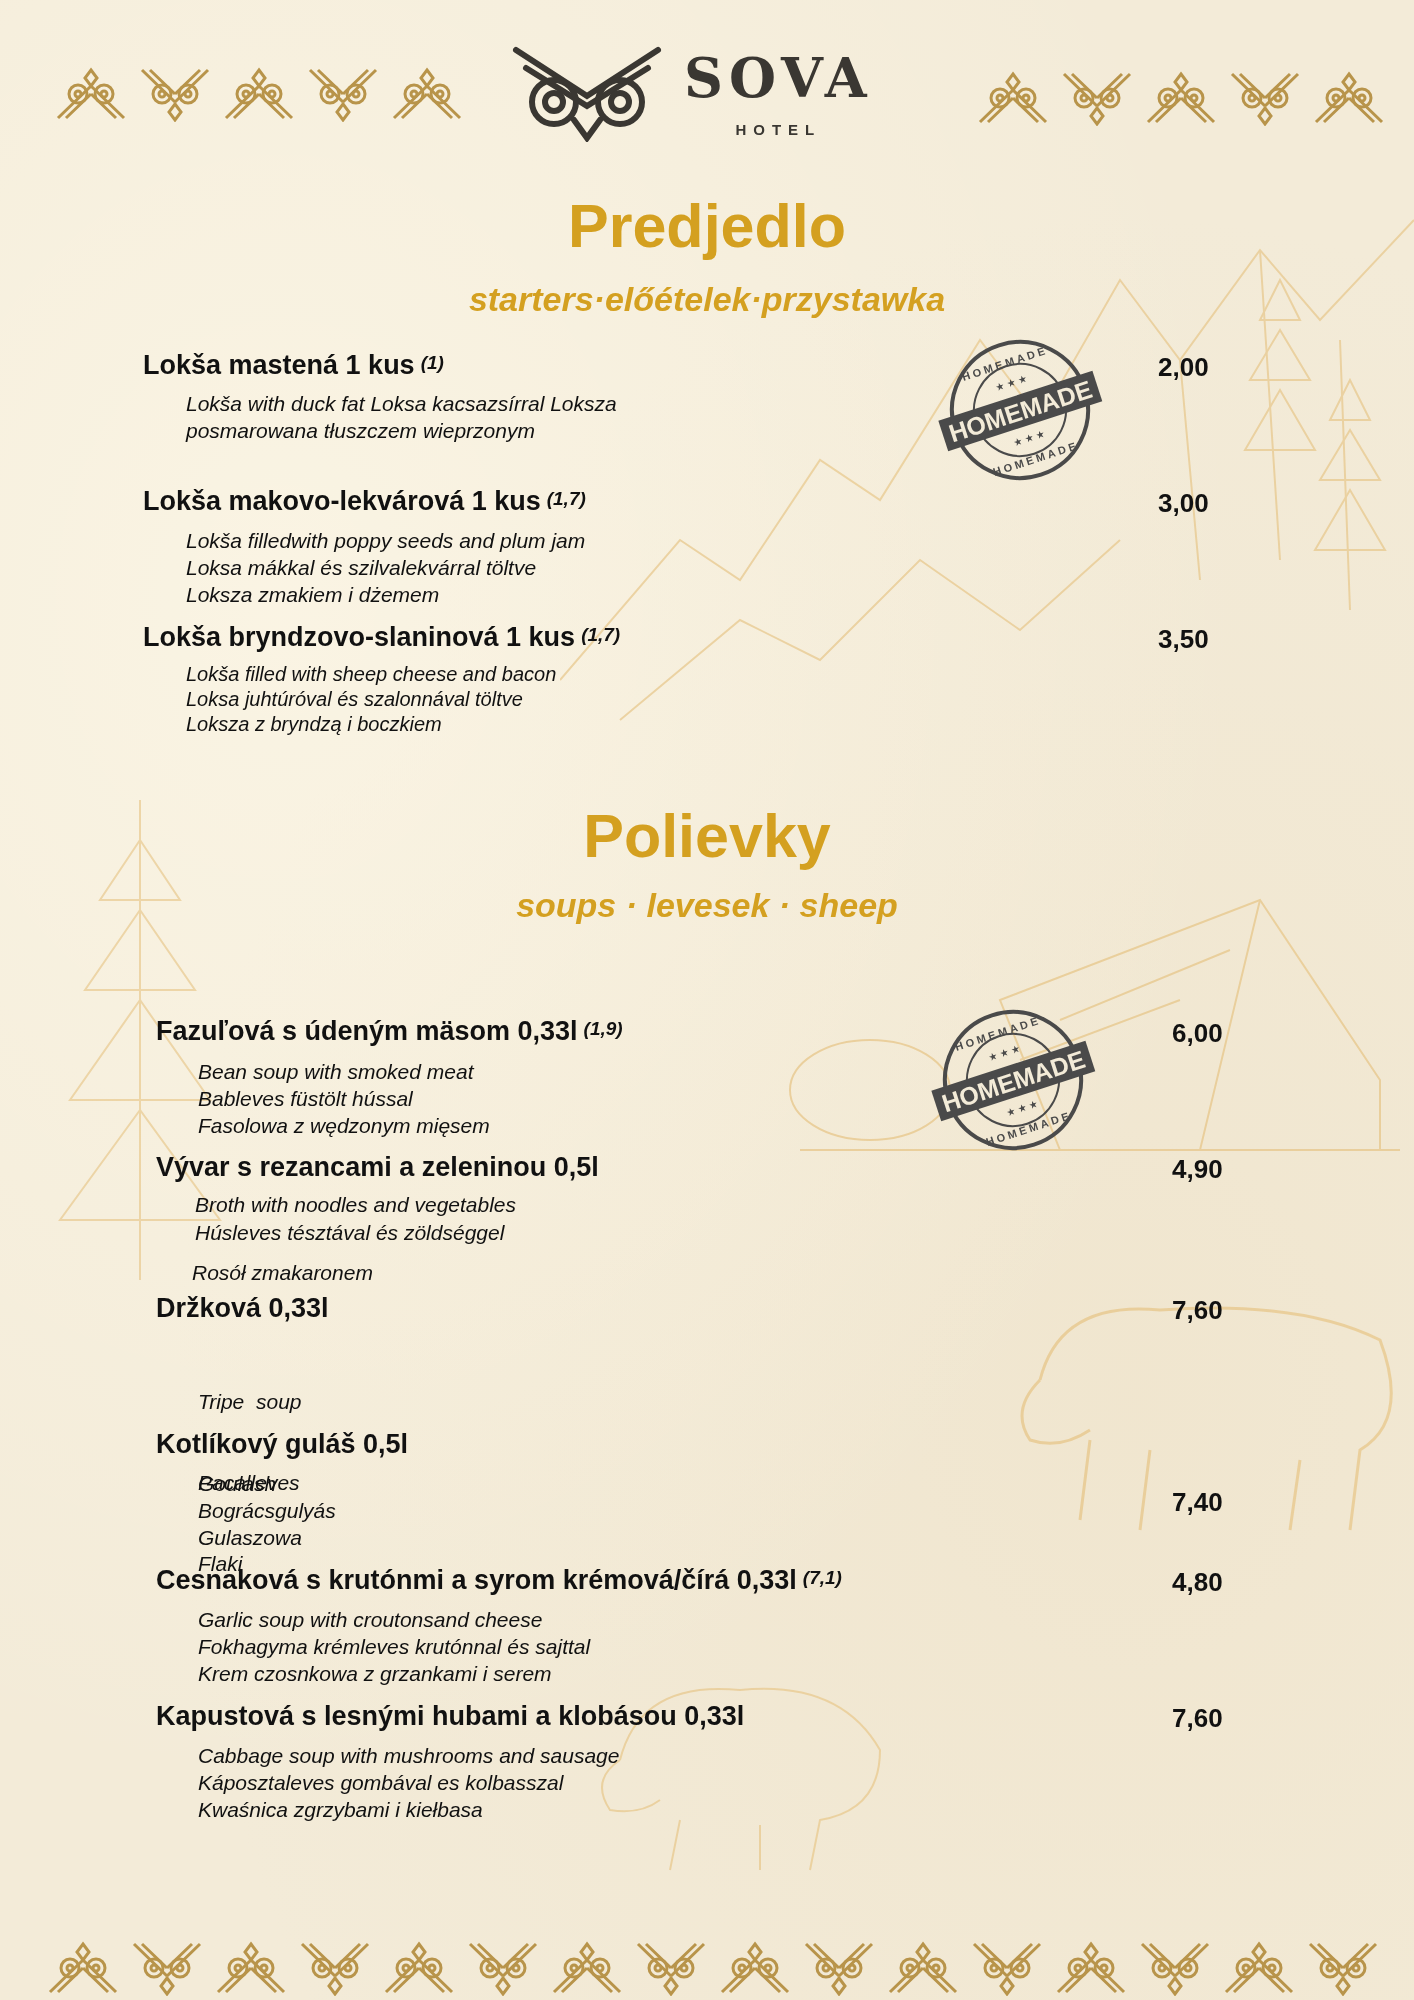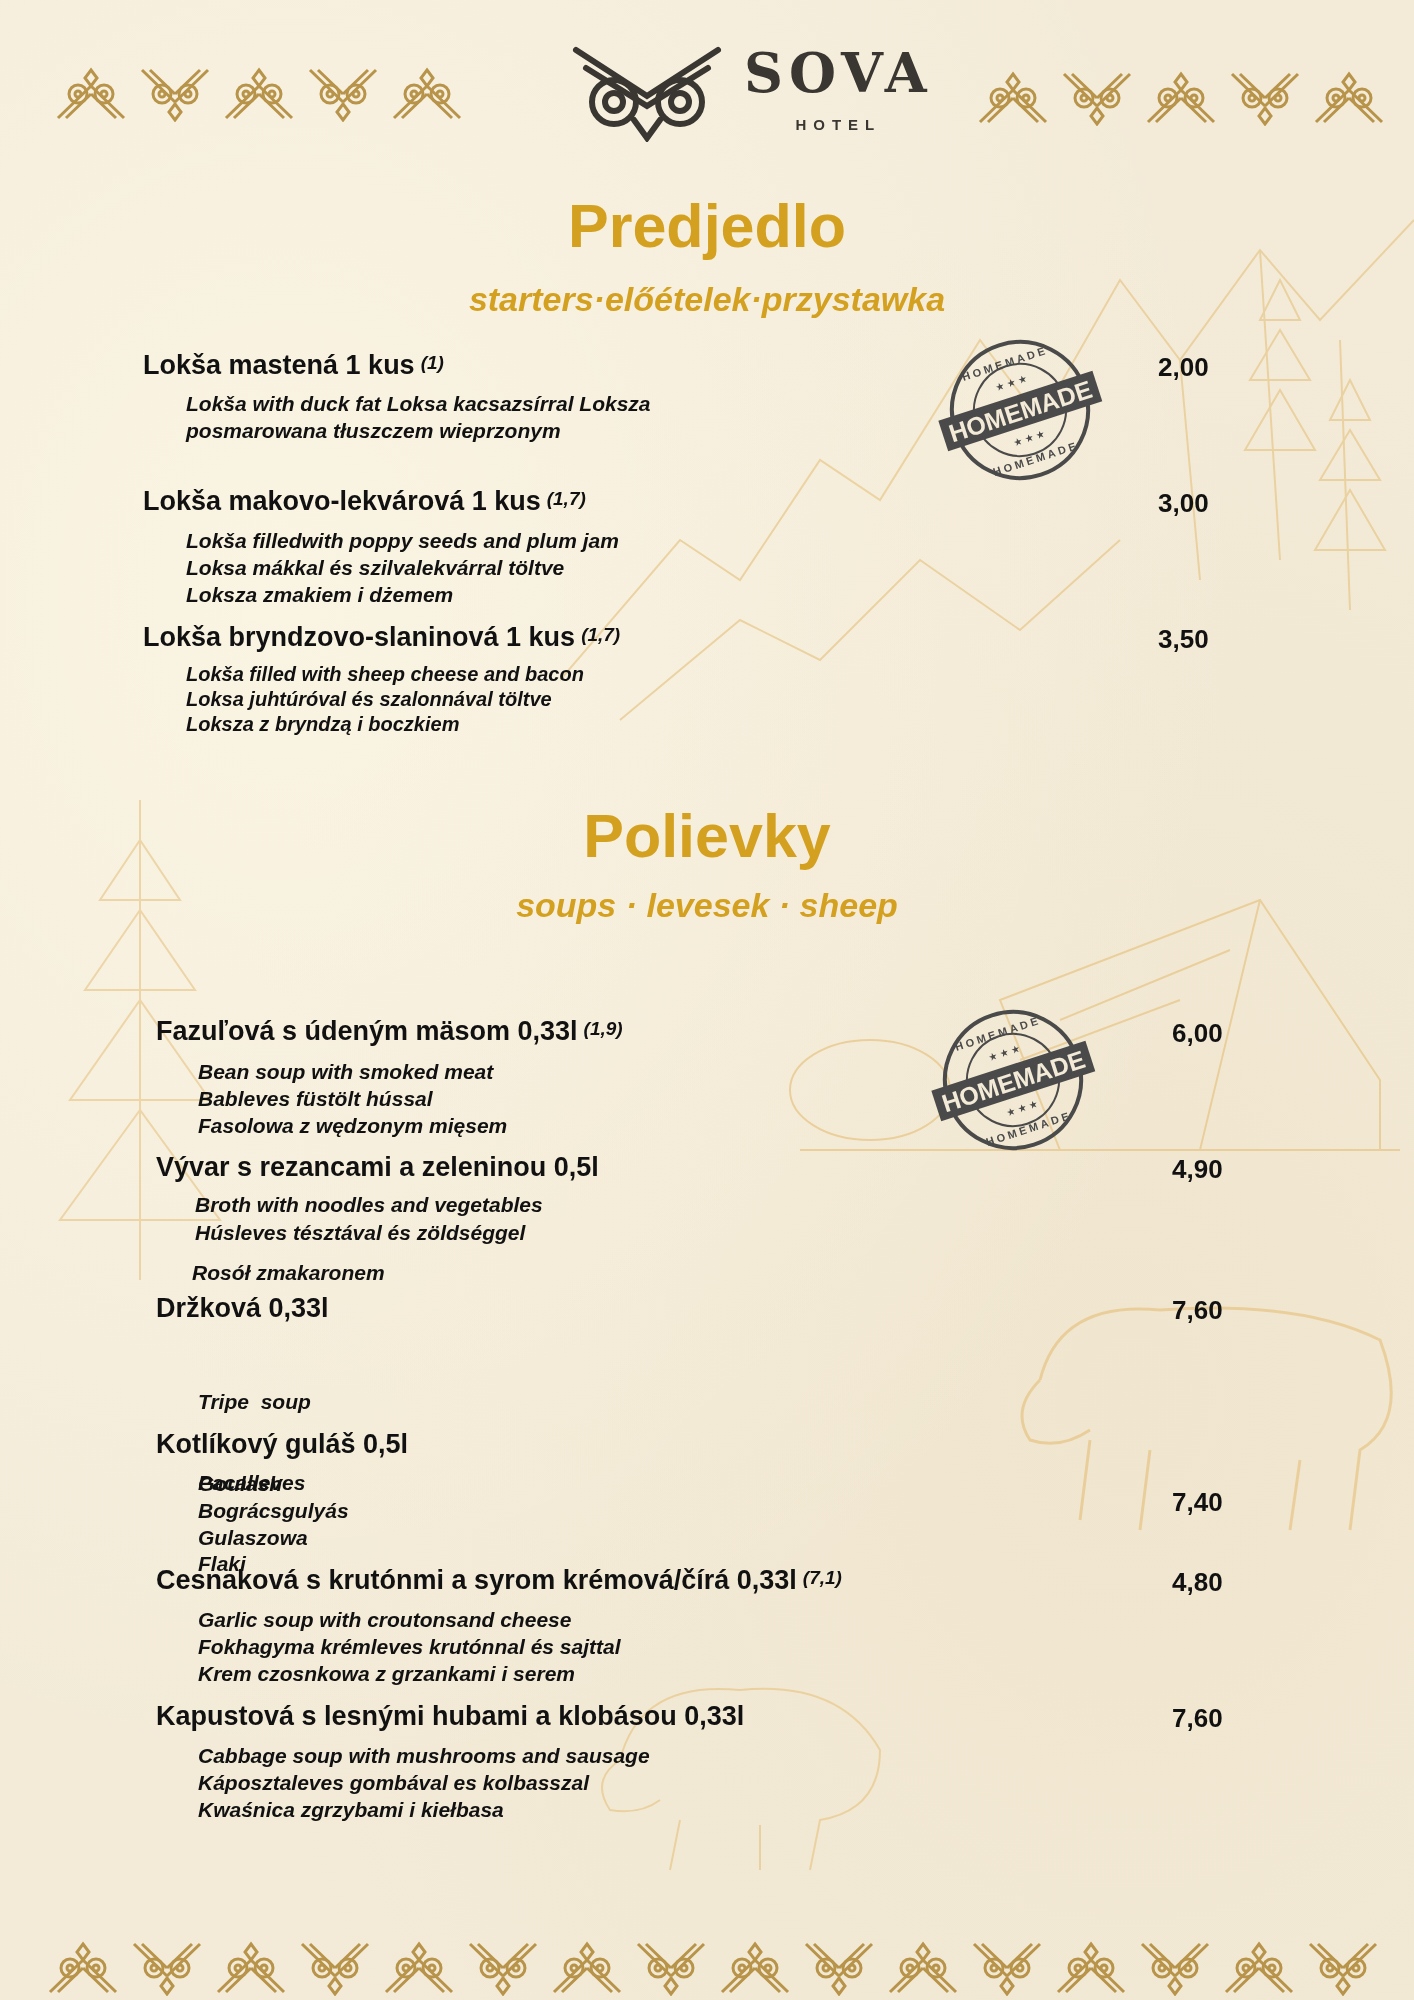--- a/index.html
+++ b/index.html
@@ -8,30 +8,30 @@
       background: #F3EBD8;
       background-image:
         radial-gradient(ellipse at 20% 30%, rgba(255,250,235,0.6), rgba(0,0,0,0) 60%),
         radial-gradient(ellipse at 80% 70%, rgba(235,220,190,0.35), rgba(0,0,0,0) 60%);
       font-family: "Liberation Sans", sans-serif;
       color: #111;
     }
     .sketch { position: absolute; pointer-events: none; }
     .owl-row { position: absolute; display: flex; gap: 14px; }
     .owl { width: 70px; height: 56px; }
-    .logo { position: absolute; left: 572px; top: 46px; display: flex; }
+    .logo { position: absolute; left: 512px; top: 46px; display: flex; align-items: center; }
     .logo-text { margin-left: 22px; text-align: center; }
     .logo-sova { font-family: "DejaVu Serif", serif; font-weight: bold; font-size: 54px; letter-spacing: 6px; color: #3a3732; line-height: 1; }
     .logo-hotel { font-family: Liberation Sans, sans-serif; font-weight: bold; font-size: 15px; letter-spacing: 7px; color: #3a3732; margin-top: 16px; }
     .section-title { position: absolute; left: 0; width: 1414px; text-align: center; color: #D4A020; font-weight: bold; line-height: 1; }
     .section-title.main { font-size: 61px; }
     .section-title.sub { font-size: 34px; font-style: italic; }
     .item-name { position: absolute; font-size: 27px; font-weight: bold; white-space: nowrap; color: #111; }
     .item-name .allergens { font-size: 19px; font-style: italic; margin-left: 6px; vertical-align: 5px; }
-    .item-desc { position: absolute; font-size: 21px; font-style: italic; font-weight: bold; line-height: 27px; white-space: nowrap; color: #111; }
+    .item-desc { position: absolute; font-size: 21px; font-style: italic; font-weight: normal; line-height: 27px; white-space: nowrap; color: #111; }
     .item-desc div { }
     .price { position: absolute; font-size: 26px; font-weight: bold; color: #111; }
     .stamp { position: absolute; width: 170px; height: 150px; }
   </style>
 </head>
 <body>
 
 <svg class="sketch" style="left:560px;top:160px" width="854" height="620" viewBox="0 0 854 620">
   <g fill="none" stroke="#E8C98F" stroke-width="2" opacity="0.75">
     <path d="M0 520 L120 380 L180 420 L260 300 L320 340 L420 180 L480 260 L560 120 L620 200 L700 90 L760 160 L854 60"></path>

